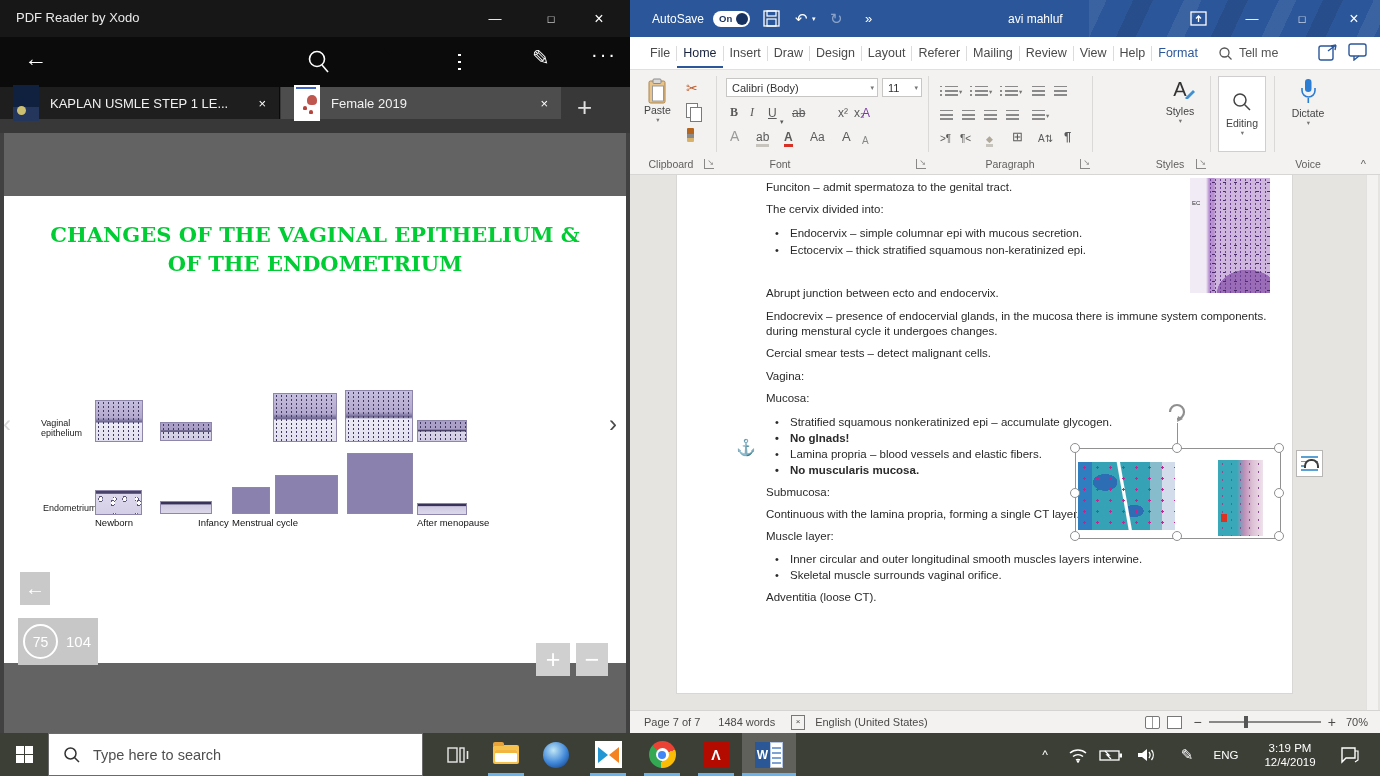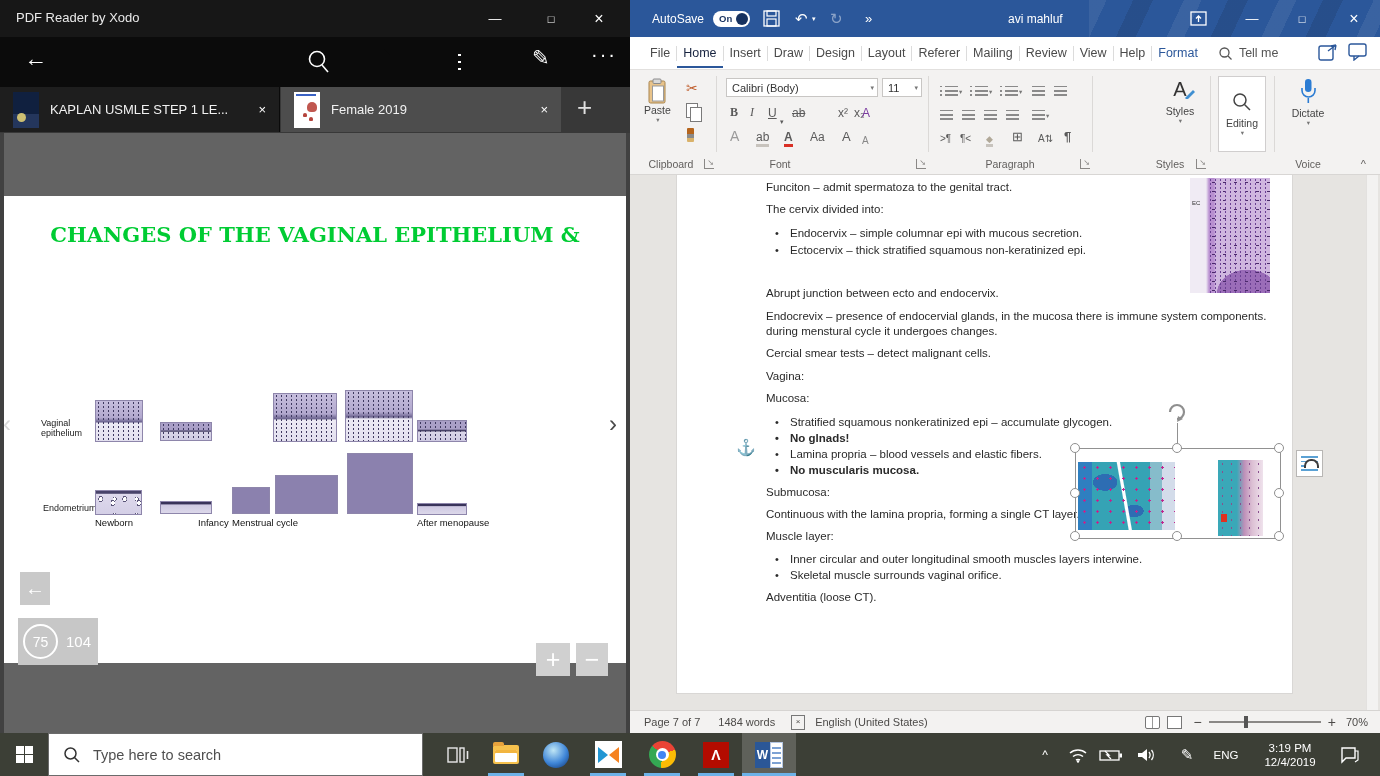--- a/index.html
+++ b/index.html
@@ -5,21 +5,21 @@
   html,body{margin:0;padding:0;background:#000;}
   #root{position:relative;width:1380px;height:776px;overflow:hidden;font-family:"Liberation Sans",sans-serif;background:#000;}
   
   #xodo{position:absolute;left:0;top:0;width:630px;height:733px;background:#636363;}
   .x-titlebar{position:absolute;left:0;top:0;width:630px;height:37px;background:#171717;}
   .x-title{position:absolute;left:16px;top:10px;font-size:13px;color:#e9e9e9;}
   .x-ctrl{position:absolute;top:0;width:46px;height:37px;display:flex;align-items:center;justify-content:center;color:#fff;font-size:13px;}
   .x-toolbar{position:absolute;left:0;top:37px;width:630px;height:50px;background:#0b0b0b;}
   .x-tool{position:absolute;top:12px;color:#fff;}
   .x-tabbar{position:absolute;left:0;top:87px;width:630px;height:46px;background:#383838;}
-  .x-tab{position:absolute;top:0;height:45px;display:flex;align-items:center;box-sizing:border-box;}
+  .x-tab{position:absolute;top:0;height:32px;display:flex;align-items:center;box-sizing:border-box;}
   .x-tab .ttl{font-size:13px;color:#f1f1f1;margin-left:11px;white-space:nowrap;overflow:hidden;}
   .x-tab .tx{margin-left:auto;margin-right:13px;color:#fff;font-size:13px;}
   .thumb{width:26px;height:36px;margin-left:13px;flex:none;}
   .thumb.kaplan{background:linear-gradient(180deg,#10203f 0 60%,#24365c 60%);position:relative;}
   .thumb.kaplan::after{content:'';position:absolute;left:4px;bottom:6px;width:9px;height:9px;border-radius:50%;background:#cdbf72;}
   .thumb.female{background:#fff;position:relative;}
   .thumb.female::before{content:'';position:absolute;left:2px;top:2px;width:20px;height:2px;background:#3b62c4;}
   .thumb.female::after{content:'';position:absolute;right:3px;top:10px;width:10px;height:10px;border-radius:50% 50% 40% 40%;background:#c0574f;box-shadow:-7px 8px 0 -3px #b5443c,-1px 12px 0 -3px #b5443c;}
   .x-page{position:absolute;left:4px;top:196px;width:622px;height:467px;background:#fff;}
   .x-edge{position:absolute;top:133px;width:4px;height:600px;background:#414141;}
@@ -155,20 +155,21 @@
       </div>
       <span style="position:absolute;left:577px;top:5px;font-size:26px;font-weight:200;color:#e0e0e0;">+</span>
     </div>
 
     <span class="x-edge" style="left:0;"></span>
     <span class="x-edge" style="left:626px;"></span>
 
     <div class="x-page">
       <div class="slide-title">
         <div>CHANGES OF THE VAGINAL EPITHELIUM &amp;</div>
+        <div>OF THE ENDOMETRIUM</div>
       </div>
       <div class="diag-label" style="left:37px;top:222px;">
         <div>Vaginal</div>
         <div>epithelium</div>
       </div>
       <div class="diag-label" style="left:39px;top:307px;">Endometrium</div>
 
       <span class="hb" style="left:91px;top:204px;width:48px;height:42px;"></span>
       <span class="hb strip" style="left:156px;top:226px;width:52px;height:19px;"></span>
       <span class="hb" style="left:269px;top:197px;width:64px;height:49px;"></span>

